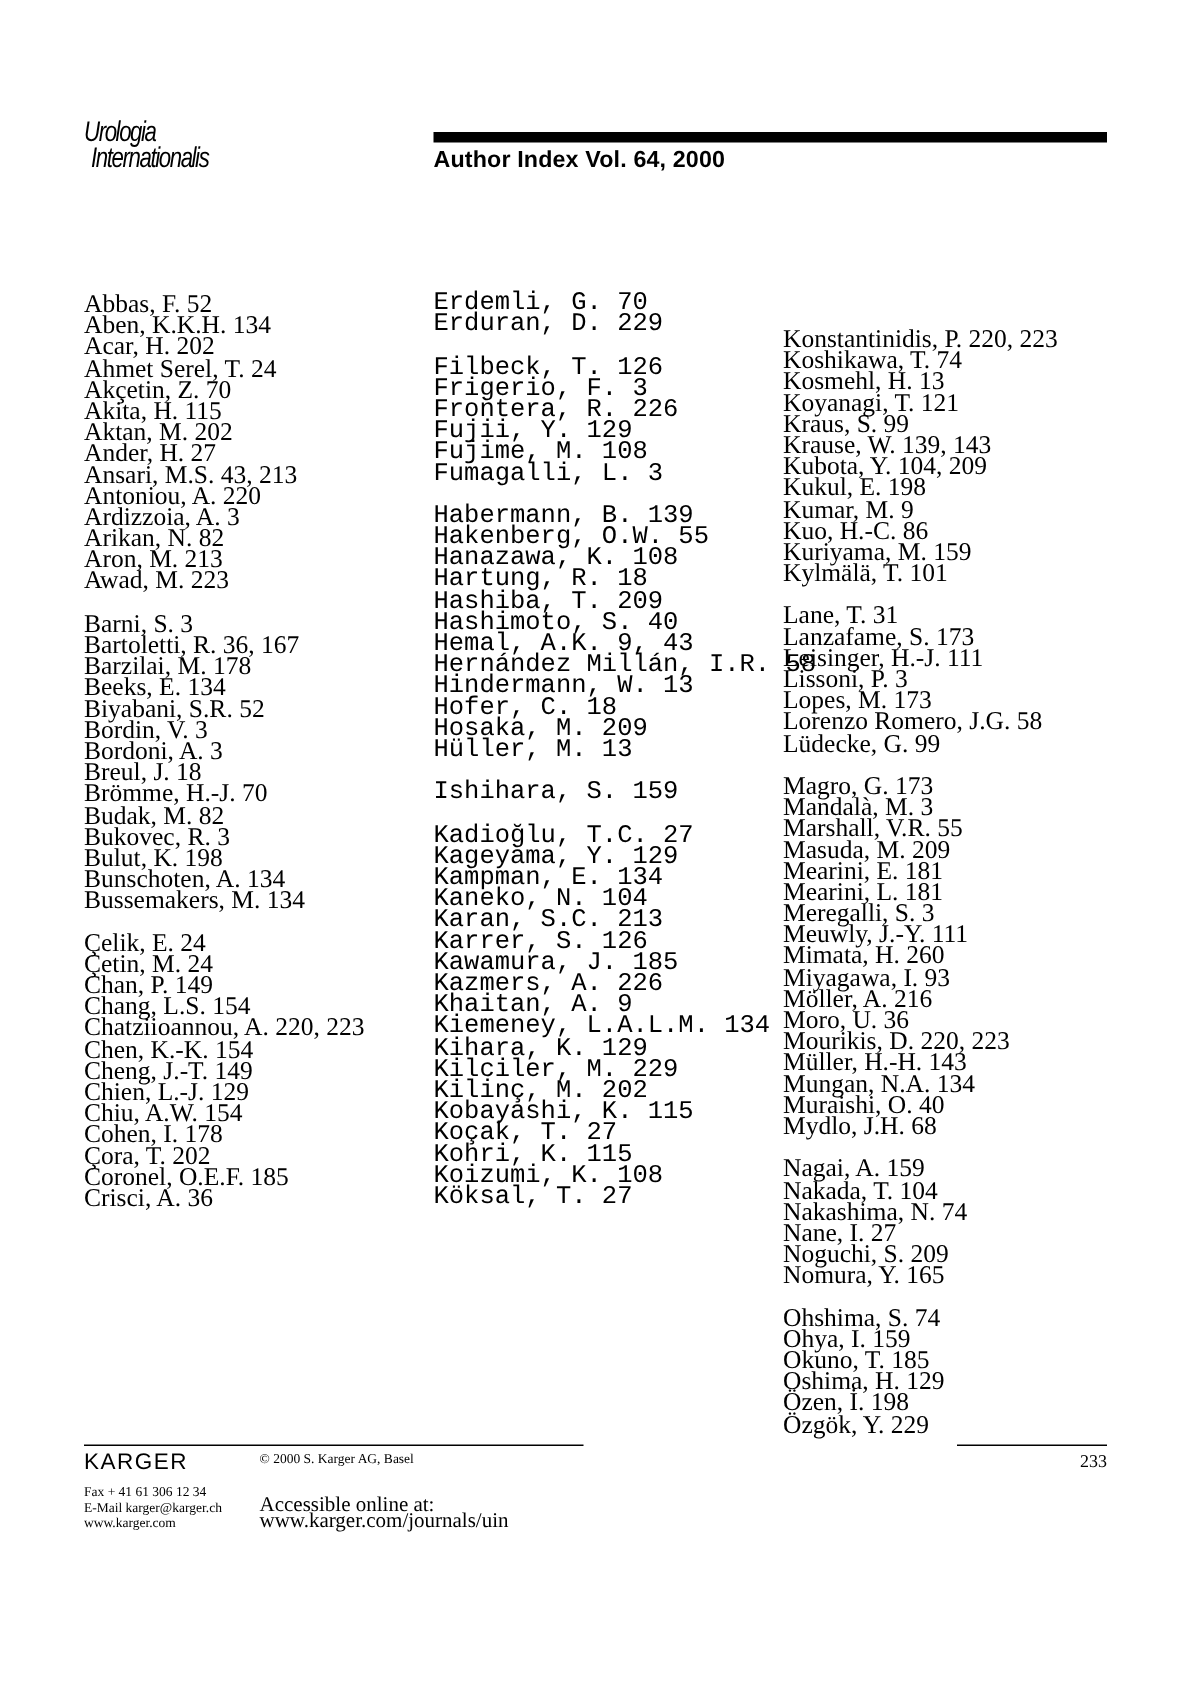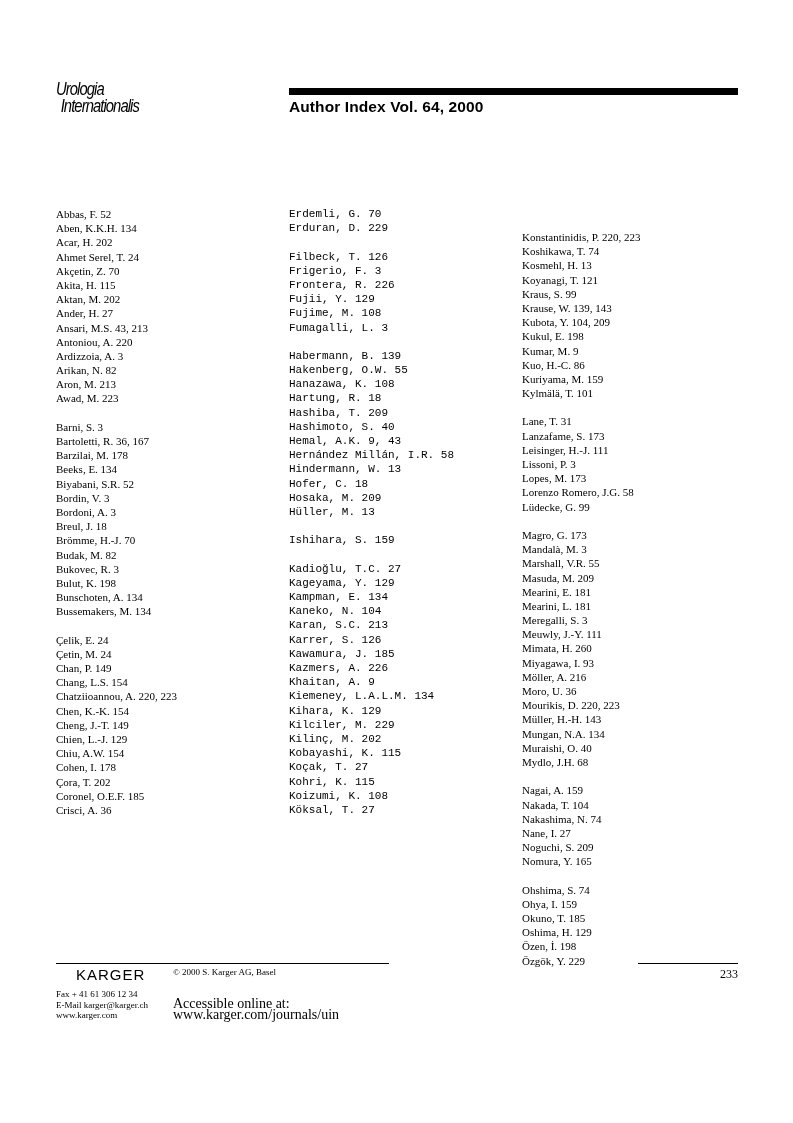--- a/index.html
+++ b/index.html
@@ -1,29 +1,29 @@
 <!DOCTYPE html>
 <html><head>
 <meta charset="utf-8">
 <style>
   html, body { margin: 0; padding: 0; background: #ffffff; }
   body { width: 793px; height: 1123px; position: relative; overflow: hidden; color: #000; }
   .logo { position: absolute; left: 56px; top: 80px; font-family: "Liberation Sans", sans-serif; font-style: italic; font-size: 19px; line-height: 17px; letter-spacing: -1.2px; transform: scaleX(0.78); transform-origin: left top; }
   .logo .l2 { display: block; padding-left: 6px; }
   .title { position: absolute; left: 289px; top: 53px; font-family: "Liberation Sans", sans-serif; font-weight: bold; font-size: 15.5px; letter-spacing: 0.1px; margin-top: 45px; }
   .title-bar { position: absolute; left: 289px; top: 88px; width: 449px; height: 7px; background: #000; }
-  .col { position: absolute; top: 207px; font-family: "Liberation Serif", serif; font-size: 11px; line-height: 14.2px; white-space: nowrap; }
+  .col { position: absolute; top: 196px; font-family: "Liberation Serif", serif; font-size: 17px; line-height: 14.2px; white-space: nowrap; }
   .col1 { left: 56px; }
   .col2 { left: 289px; font-family: Liberation Mono, monospace; }
   .col3 { left: 522px; margin-top: 23px; }
   .group { margin-bottom: 14.2px; }
   .entry { display: block; height: 14.2px; }
   .footer-rule-left { position: absolute; left: 56px; top: 963px; width: 333px; height: 1px; background: #000; }
   .footer-rule-right { position: absolute; left: 638px; top: 963px; width: 100px; height: 1px; background: #000; }
-  .karger { position: absolute; left: 56px; top: 966px; font-family: "Liberation Sans", sans-serif; font-size: 15px; letter-spacing: 1px; margin-left: 20px; }
+  .karger { position: absolute; left: 56px; top: 966px; font-family: "Liberation Sans", sans-serif; font-size: 15px; letter-spacing: 1px; }
   .copyright { position: absolute; left: 173px; top: 967px; font-family: "Liberation Serif", serif; font-size: 9px; }
   .contact { position: absolute; left: 56px; top: 989px; font-family: "Liberation Serif", serif; font-size: 9px; line-height: 10.5px; }
   .online { position: absolute; left: 173px; top: 999px; font-family: "Liberation Serif", serif; font-size: 14px; line-height: 10.5px; }
   .page-number { position: absolute; left: 700px; top: 967px; width: 38px; text-align: right; font-family: "Liberation Serif", serif; font-size: 12px; }
   .block { display: block; }
 </style>
 </head>
 <body>
 
 <div class="logo">

